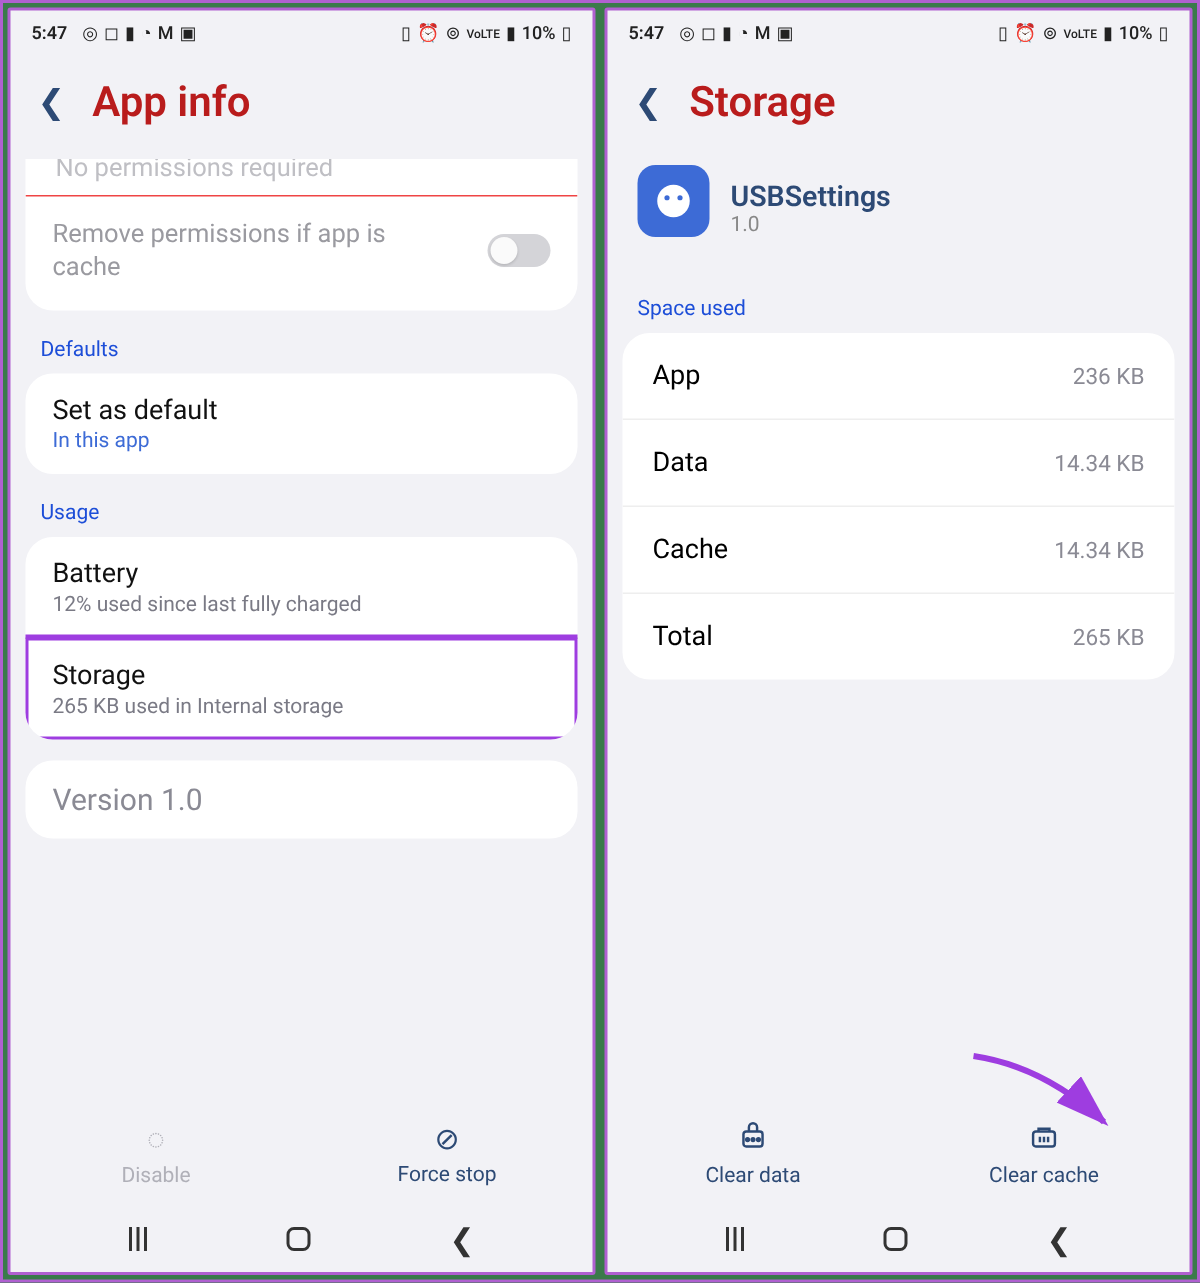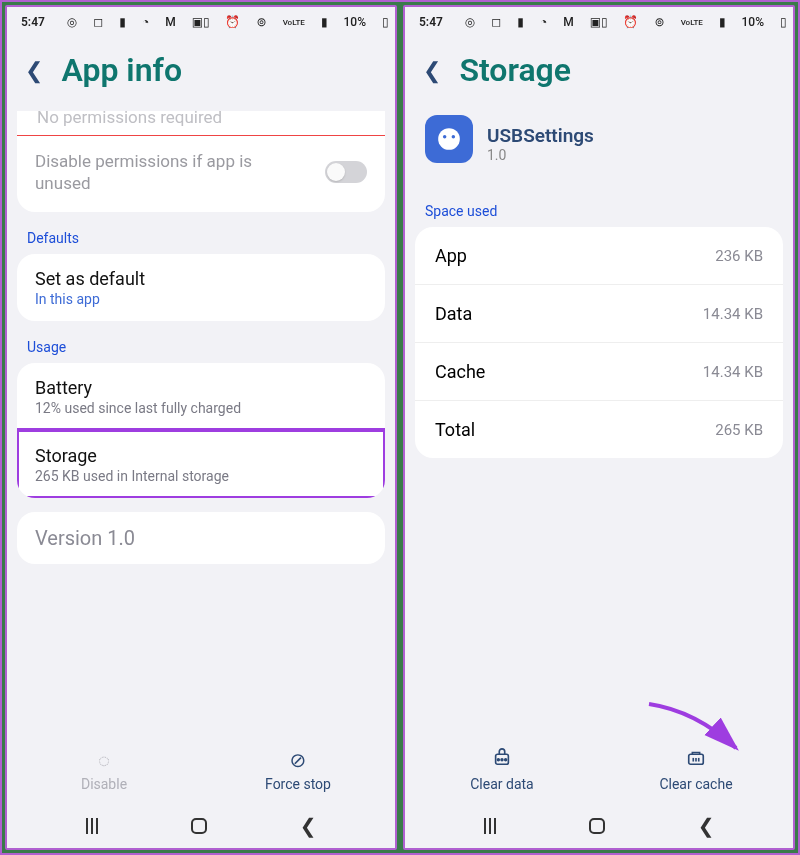--- a/index.html
+++ b/index.html
@@ -26,38 +26,38 @@
   .statusbar {
     height: 30px;
     display: flex;
     align-items: center;
     justify-content: space-between;
     padding: 0 14px;
     font-size: 12px;
     color: #222;
     font-weight: 500;
   }
-  .statusbar .left, .statusbar .right { display: flex; gap: 16px; align-items: center; }
+  .statusbar .left, .statusbar .right { display: flex; gap: 4px; align-items: center; }
   .statusbar .time { font-weight: 600; margin-right: 6px; }
   .sb-ico { font-size: 12px; }
   .header {
     display: flex;
     align-items: center;
     padding: 14px 18px 22px 18px;
     gap: 18px;
   }
   .back-arrow {
     color: #2d4a75;
     font-size: 22px;
     display: inline-block;
   }
   .header-title {
-    font-size: 32px;
+    font-size: 28px;
     font-weight: 600;
-    color: #0f766e;
+    color: #b91c1c;
   }
   .app-row {
     display: flex;
     align-items: flex-end;
     gap: 14px;
     padding: 4px 20px 16px 20px;
   }
   .app-icon {
     width: 48px; height: 48px;
     background: #3d6bd6;
@@ -160,21 +160,21 @@
 
   <div class="header">
     <span class="back-arrow">❮</span>
     <span class="header-title">App info</span>
   </div>
 
   <div class="content">
     <div class="card" style="border-top-left-radius:0;border-top-right-radius:0;margin-top:-6px;">
       <div class="cut-text" style="padding-top:2px;border-bottom:1px solid #ef4444;">No permissions required</div>
       <div class="toggle-row">
-        <div class="toggle-label">Disable permissions if app is unused</div>
+        <div class="toggle-label">Remove permissions if app is cache</div>
         <div class="toggle"></div>
       </div>
     </div>
 
     <div class="section-label">Defaults</div>
     <div class="card">
       <div class="row">
         <div class="row-title">Set as default</div>
         <div class="row-sub blue">In this app</div>
       </div>

